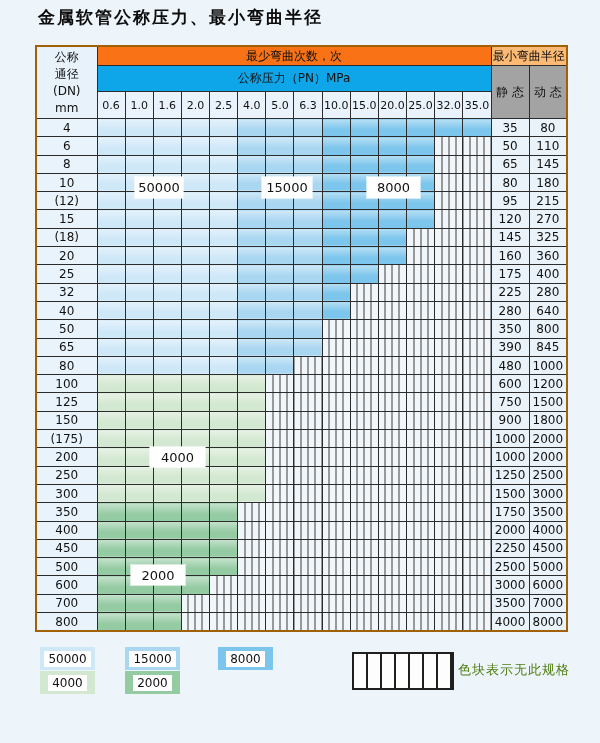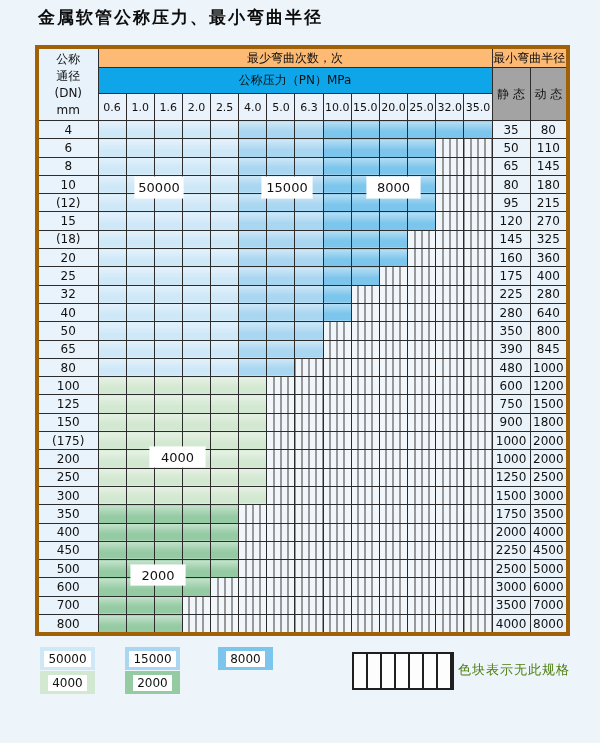--- a/index.html
+++ b/index.html
@@ -3,24 +3,24 @@
 <meta charset="utf-8">
 <style>
   html,body{margin:0;padding:0;}
   body{font-family:"DejaVu Sans","Liberation Sans",sans-serif;}
   .page{position:relative;width:600px;height:743px;background:#edf5fb;overflow:hidden;}
   .title{position:absolute;left:38px;top:6px;font-family:"DejaVu Serif","Liberation Serif",serif;
          font-weight:bold;font-size:17px;color:#0d0d0d;letter-spacing:2px;}
   
   .tbl-wrap{position:absolute;left:35px;top:45px;}
   table.grid{border-collapse:collapse;table-layout:fixed;width:531px;
-             border:4px solid #a16207;font-size:11px;color:#111;}
+             border:2px solid #a16207;font-size:11px;color:#111;}
   table.grid td{border:1px solid #2c2c2c;text-align:center;vertical-align:middle;
                 padding:0;overflow:hidden;white-space:nowrap;}
-  td.h1{background:#fdba74;font-size:12px;}
+  td.h1{background:#f97316;font-size:12px;}
   td.h2{background:#0ea5e9;font-size:12px;}
   td.h3{background:#eaf3fb;font-size:11px;height:26px;}
   td.dnhead{background:#e7f2fa;font-size:12px;line-height:17px;}
   td.radius-head{background:#fdba74;font-size:12px;}
   td.sd-head{background:#a3a3a3;font-size:12px;}
   tr.hr1 td{height:18px;}
   tr.hr2 td{height:25px;}
   tr.data td{height:17.3px;}
   td.dn{background:#e9f3fb;font-size:12px;}
   td.val{background:#eaf3fa;font-size:12px;}

